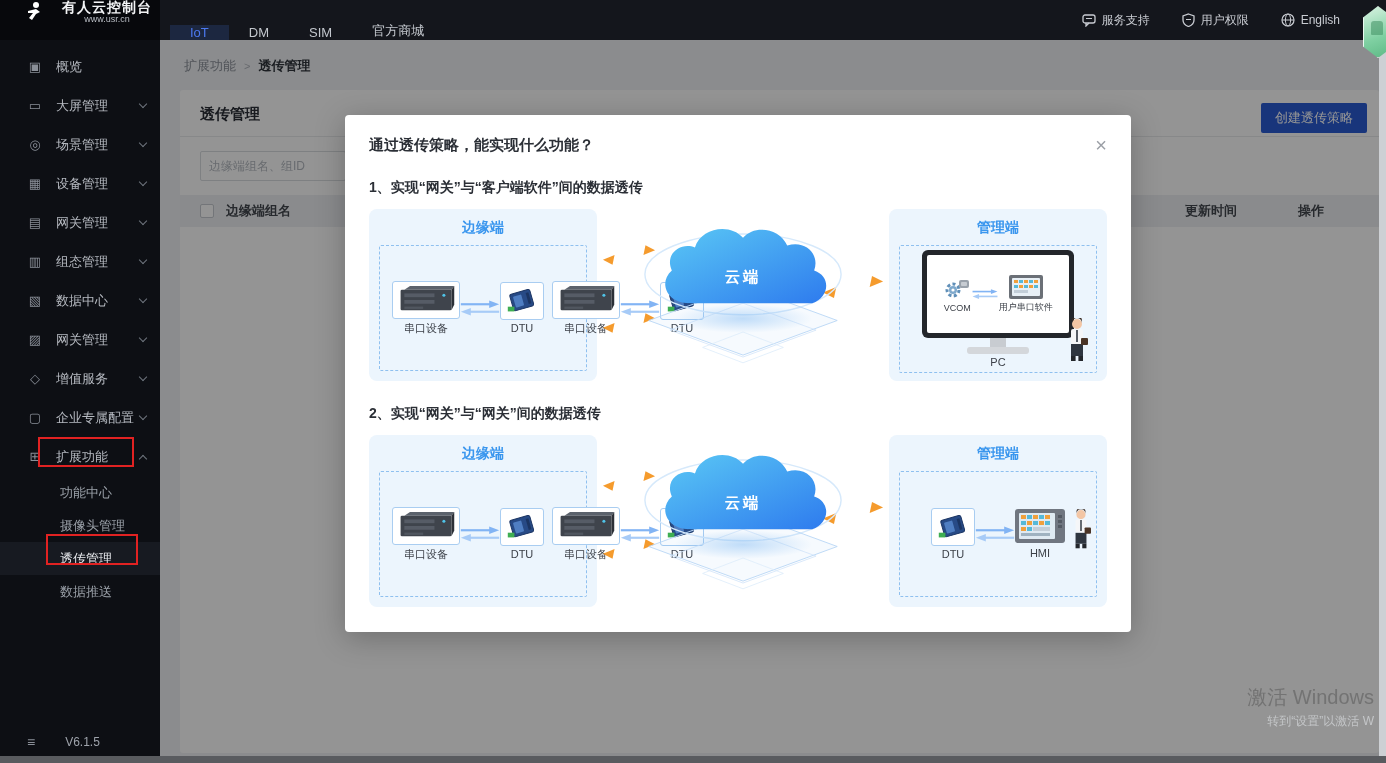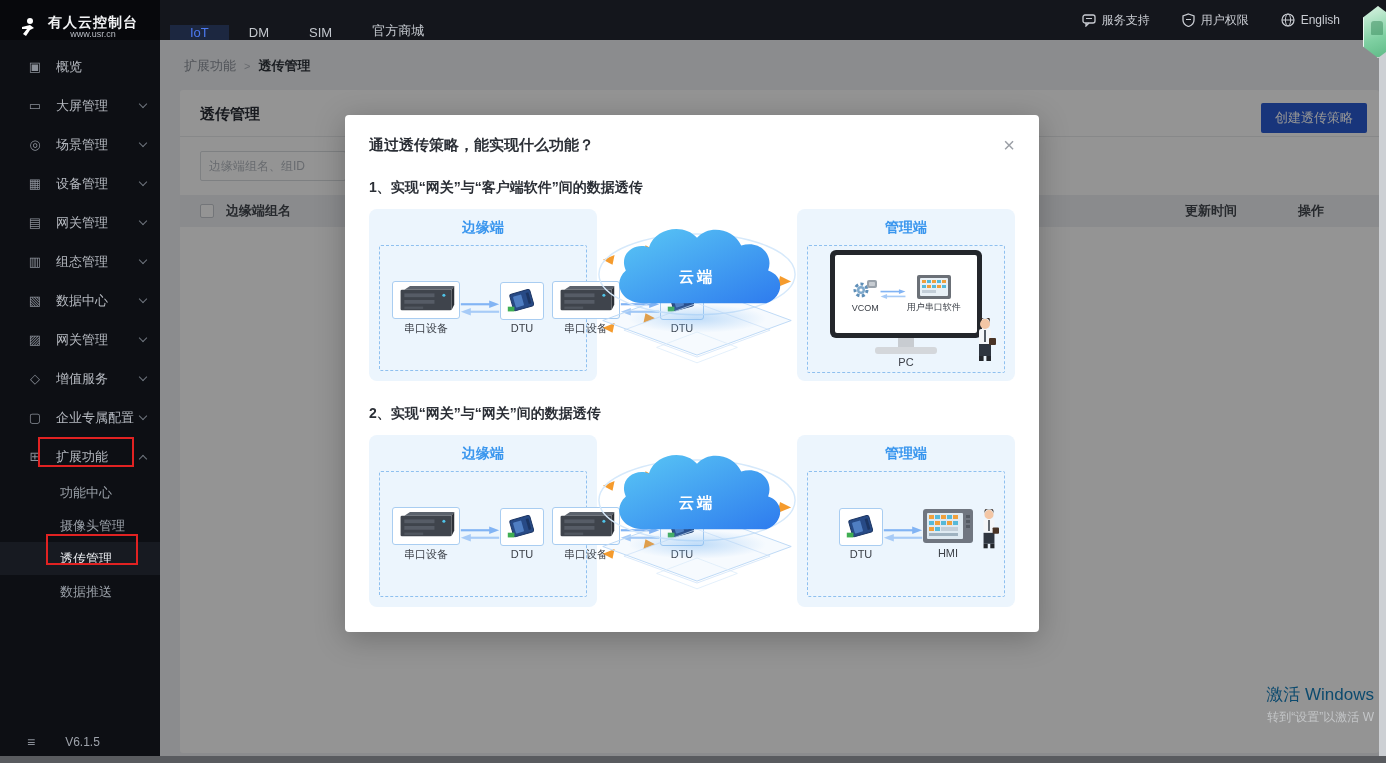--- a/index.html
+++ b/index.html
@@ -1,21 +1,21 @@
 <!DOCTYPE html>
 <html><head>
 <meta charset="utf-8">
 <style>
   * { margin:0; padding:0; box-sizing:border-box; }
   html,body { width:1386px; height:763px; overflow:hidden; }
   body { font-family:"Liberation Sans","DejaVu Sans",sans-serif; background:#f0f2f5; position:relative; }
 
   
   .topbar { position:absolute; left:0; top:0; width:1386px; height:40px; background:#14161c; display:flex; align-items:stretch; z-index:30; }
-  .logo { width:160px; height:40px; background:#07080c; display:flex; align-items:flex-end; padding-left:16px; gap:8px; }
+  .logo { width:160px; height:40px; background:#07080c; display:flex; align-items:flex-start; padding-left:22px; gap:16px; }
   .logo-txt { display:flex; flex-direction:column; line-height:1.1; }
   .logo-title { color:#f2f3f5; font-size:14px; font-weight:bold; letter-spacing:1px; }
   .logo-sub { color:#b9bdc4; font-size:9px; text-align:center; }
   .tabs { display:flex; align-items:flex-end; margin-left:10px; }
   .tab { display:flex; align-items:center; padding:0 20px; font-size:13px; color:#c3c7cd; cursor:pointer; }
   .tab.active { background:#1c2740; color:#4c79f0; }
   .top-right { margin-left:auto; display:flex; align-items:center; gap:26px; padding-right:46px; }
   .top-link { display:flex; align-items:center; gap:6px; color:#c9ccd2; font-size:12px; cursor:pointer;margin-left:6px; }
   .top-link svg { display:block; }
 
@@ -53,25 +53,25 @@
   .thead { position:relative; height:32px; background:#eef0f3; margin:0 0; display:flex; align-items:center; font-size:13px; color:#43474e; font-weight:bold; }
   .thead .cb { position:absolute; left:20px; width:14px; height:14px; background:#fff; border:1px solid #c6cad0; border-radius:2px; }
   .th-name { position:absolute; left:46px; }
   .th-time { position:absolute; left:1005px; }
   .th-op { position:absolute; left:1118px; }
 
   .overlay { position:absolute; left:160px; top:40px; width:1226px; height:723px; background:rgba(0,0,0,0.42); z-index:10; }
   .vscroll { position:absolute; right:0; top:40px; width:7px; height:723px; background:#cdd0d4; z-index:12; }
   .bottom-strip { position:absolute; left:0; top:756px; width:1386px; height:7px; background:#595b5f; z-index:45; }
   .watermark { position:absolute; right:12px; top:682px; text-align:right; z-index:14; line-height:1.5; }
-  .wm1 { color:#0c4a6e; font-size:17px; }
+  .wm1 { color:#737373; font-size:20px; }
   .wm2 { color:#c4c6c8; font-size:12px; }
 
   
-  .modal { position:absolute; left:345px; top:115px; width:694px; height:517px; background:#fff; border-radius:4px; box-shadow:0 6px 30px rgba(0,0,0,.25); z-index:50; padding:0 24px; }
+  .modal { position:absolute; left:345px; top:115px; width:786px; height:517px; background:#fff; border-radius:4px; box-shadow:0 6px 30px rgba(0,0,0,.25); z-index:50; padding:0 24px; }
   .modal-head { display:flex; align-items:center; padding-top:20px; }
   .modal-title { font-size:15px; font-weight:bold; color:#2b2f36; }
   .modal-close { margin-left:auto; color:#9b9fa6; font-size:20px; line-height:1; cursor:pointer; }
   .sec-head { font-size:14px; font-weight:bold; color:#2b2f36; margin-top:24px; }
   .diagram { display:flex; margin-top:12px; height:172px; }
   .panel { background:#ecf5fd; border-radius:8px; height:172px; padding:10px 10px; display:flex; flex-direction:column; }
   .panel.left { width:228px; }
   .panel.right { width:218px; }
   .panel-title { text-align:center; color:#3a96ee; font-weight:bold; font-size:14px; }
   .dashed { flex:1; border:1px dashed #8fc0ef; margin-top:8px; border-radius:2px; position:relative; display:flex; justify-content:space-around; padding:4px 8px; }

